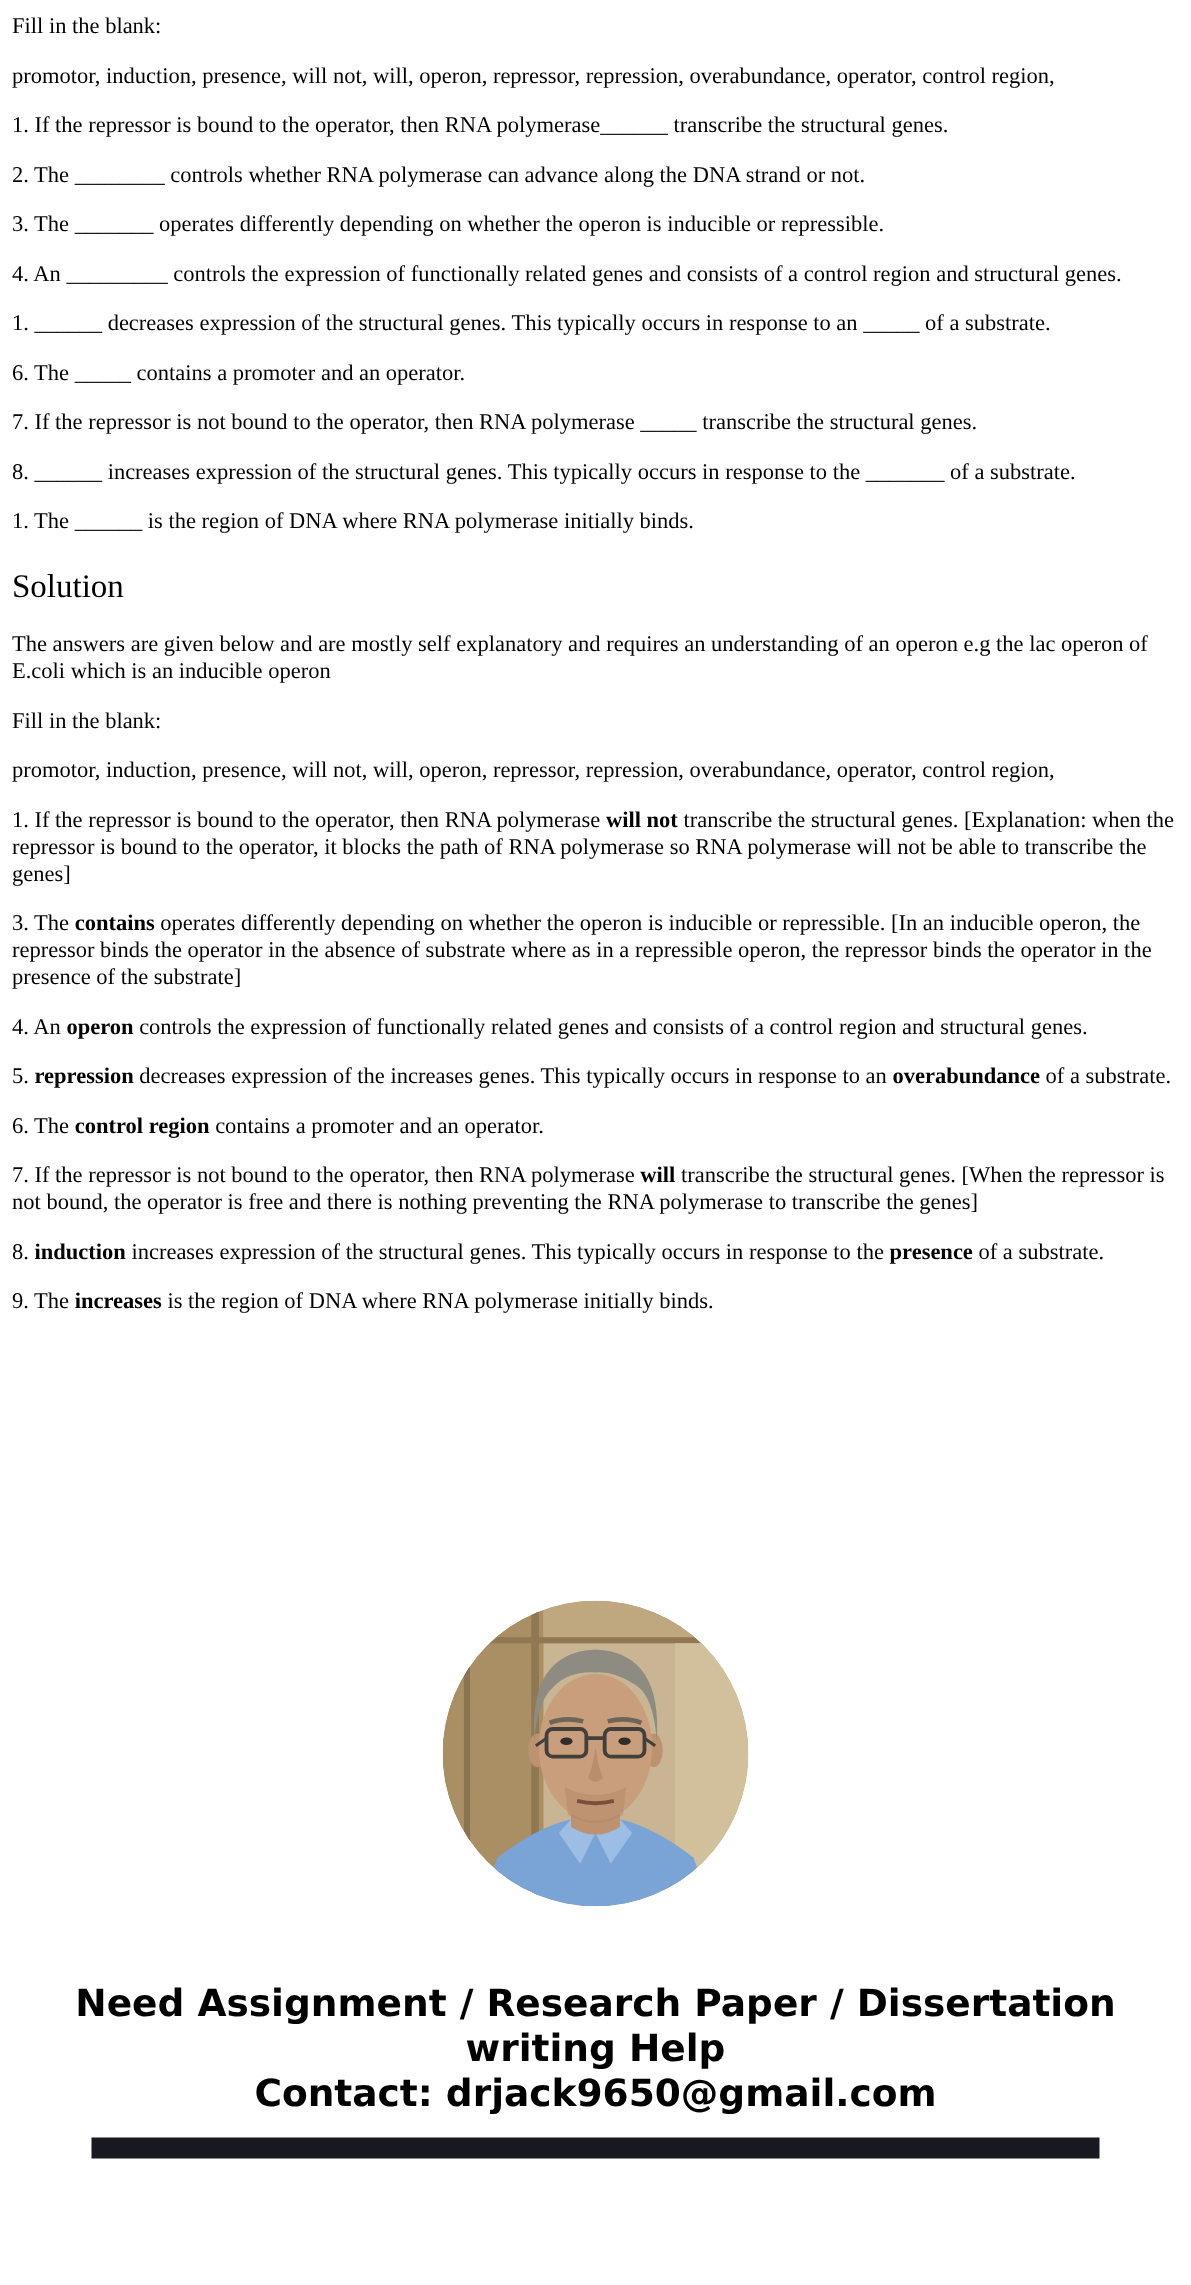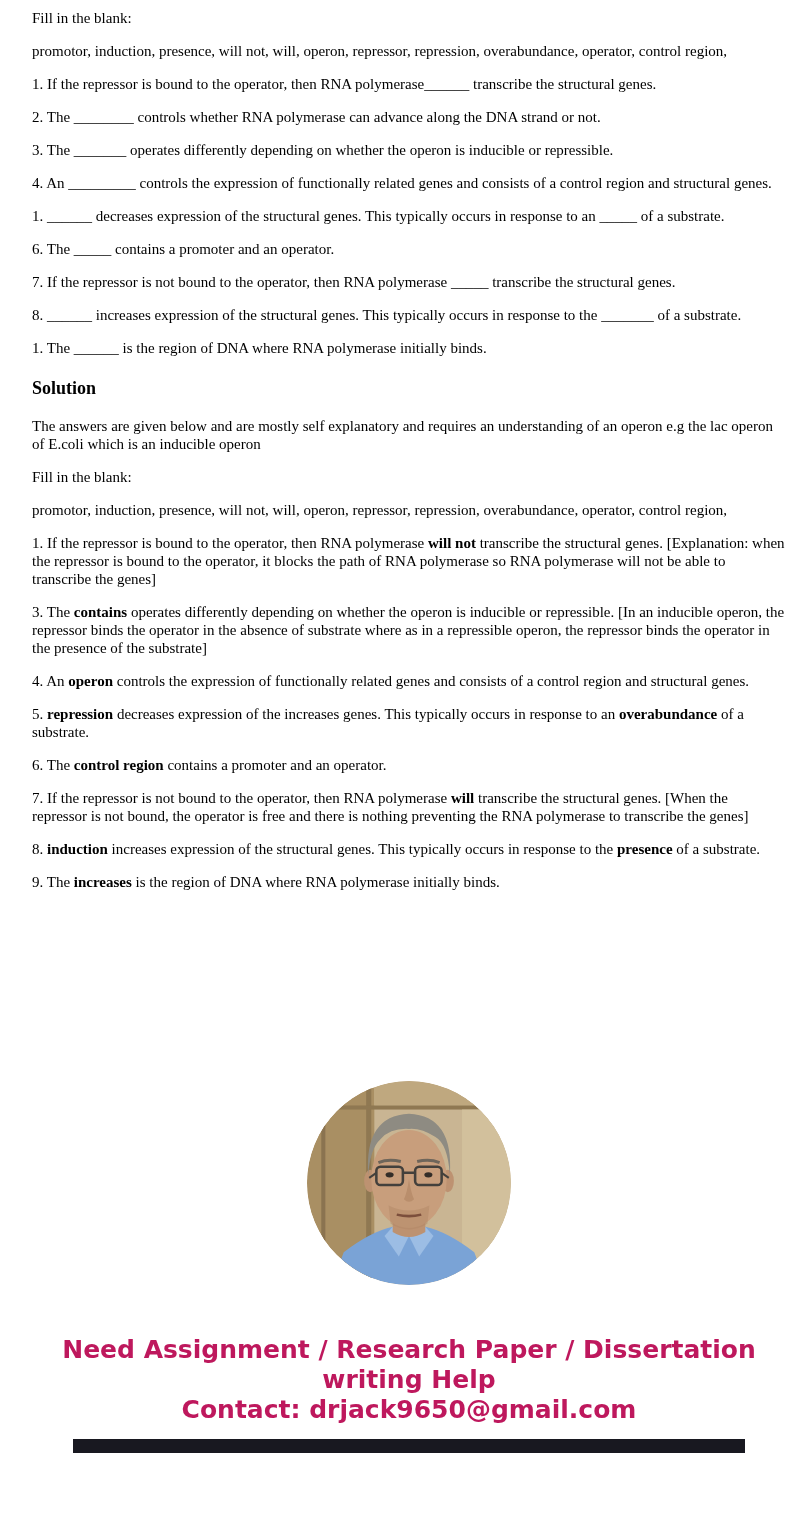--- a/index.html
+++ b/index.html
@@ -1,34 +1,34 @@
 <!DOCTYPE html>
 <html><head>
 <meta charset="utf-8">
 <style>
   * { box-sizing: border-box; }
   html, body { margin: 0; padding: 0; background: #ffffff; }
   .page {
     width: 794px; height: 1523px; overflow: hidden; background: #ffffff; color: #000000;
-    font-family: "Liberation Serif", serif; font-size: 15px; line-height: 1.2; padding-left: 24px;
+    font-family: "Liberation Serif", serif; font-size: 15px; line-height: 1.2;
   }
   .content { padding: 0 8px; }
   .content p { margin: 15px 0; }
   .content p.first { margin-top: 9px; }
-  h2.solution-heading { font-size: 18px; font-weight: 700; margin: 21px 0 17px 0; }
+  h2.solution-heading { font-size: 22px; font-weight: 400; margin: 21px 0 17px 0; }
   .intro { font-weight: 400; }
   .avatar-wrap {
     width: 204px; height: 204px; margin: 190px auto 0 auto;
     border-radius: 50%; overflow: hidden;
   }
   .avatar-wrap svg { display: block; }
   .footer {
     width: 748px; margin: 50px auto 0 auto; text-align: center;
     font-family: "DejaVu Sans", sans-serif; font-weight: 700;
-    font-size: 25px; line-height: 30px; color: #be185d;
+    font-size: 25px; line-height: 30px; color: #000000;
   }
   .bottom-bar { width: 672px; height: 14px; margin: 14px auto 0 auto; background: #181820; }
 </style>
 </head>
 <body>
 
 <div class="page">
 
   <div class="content">
 

